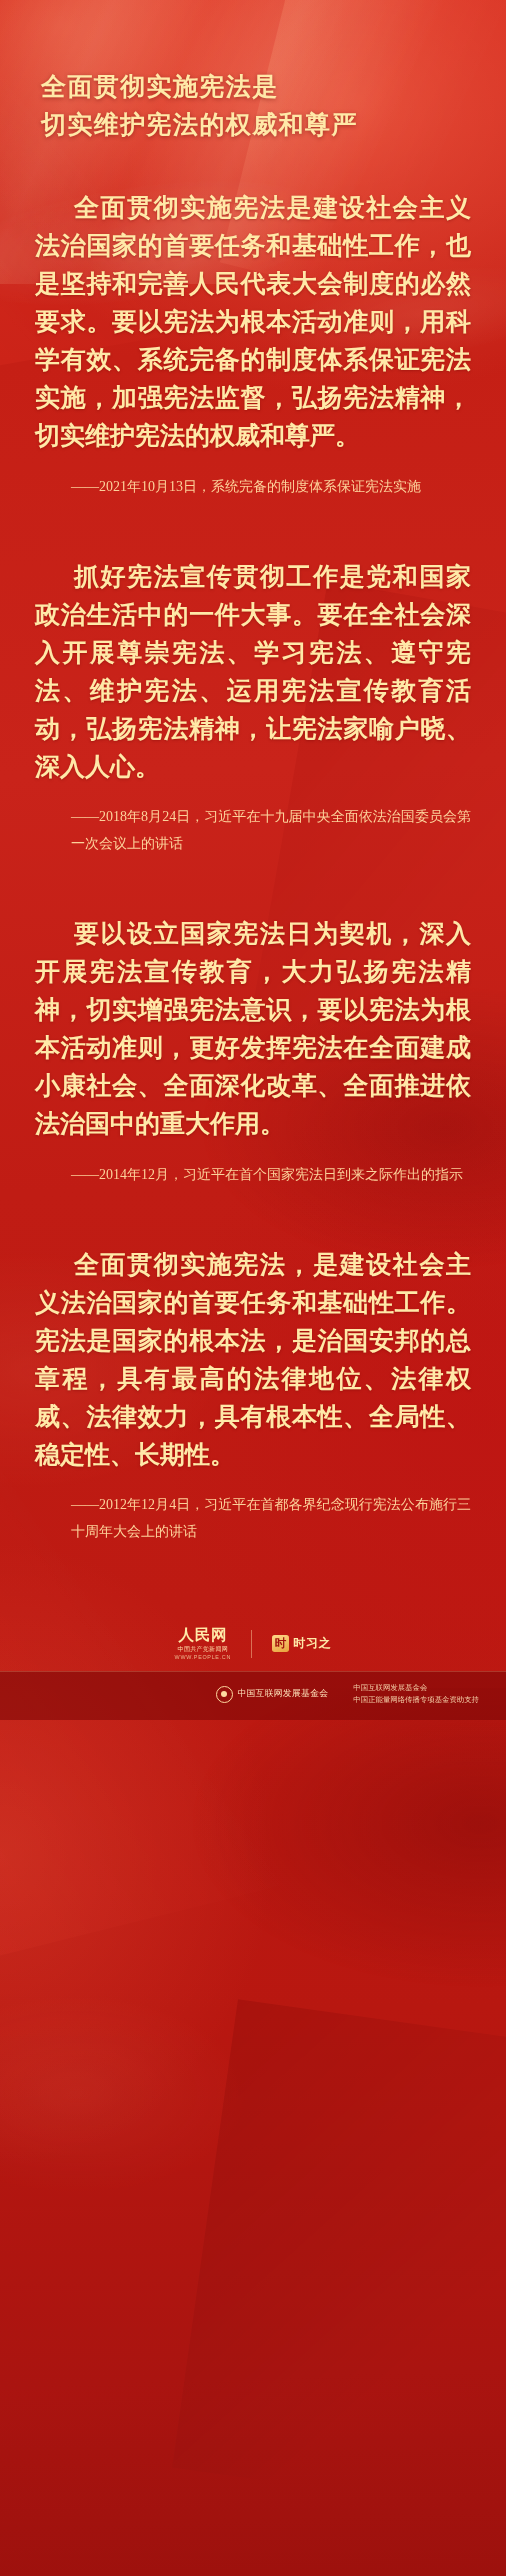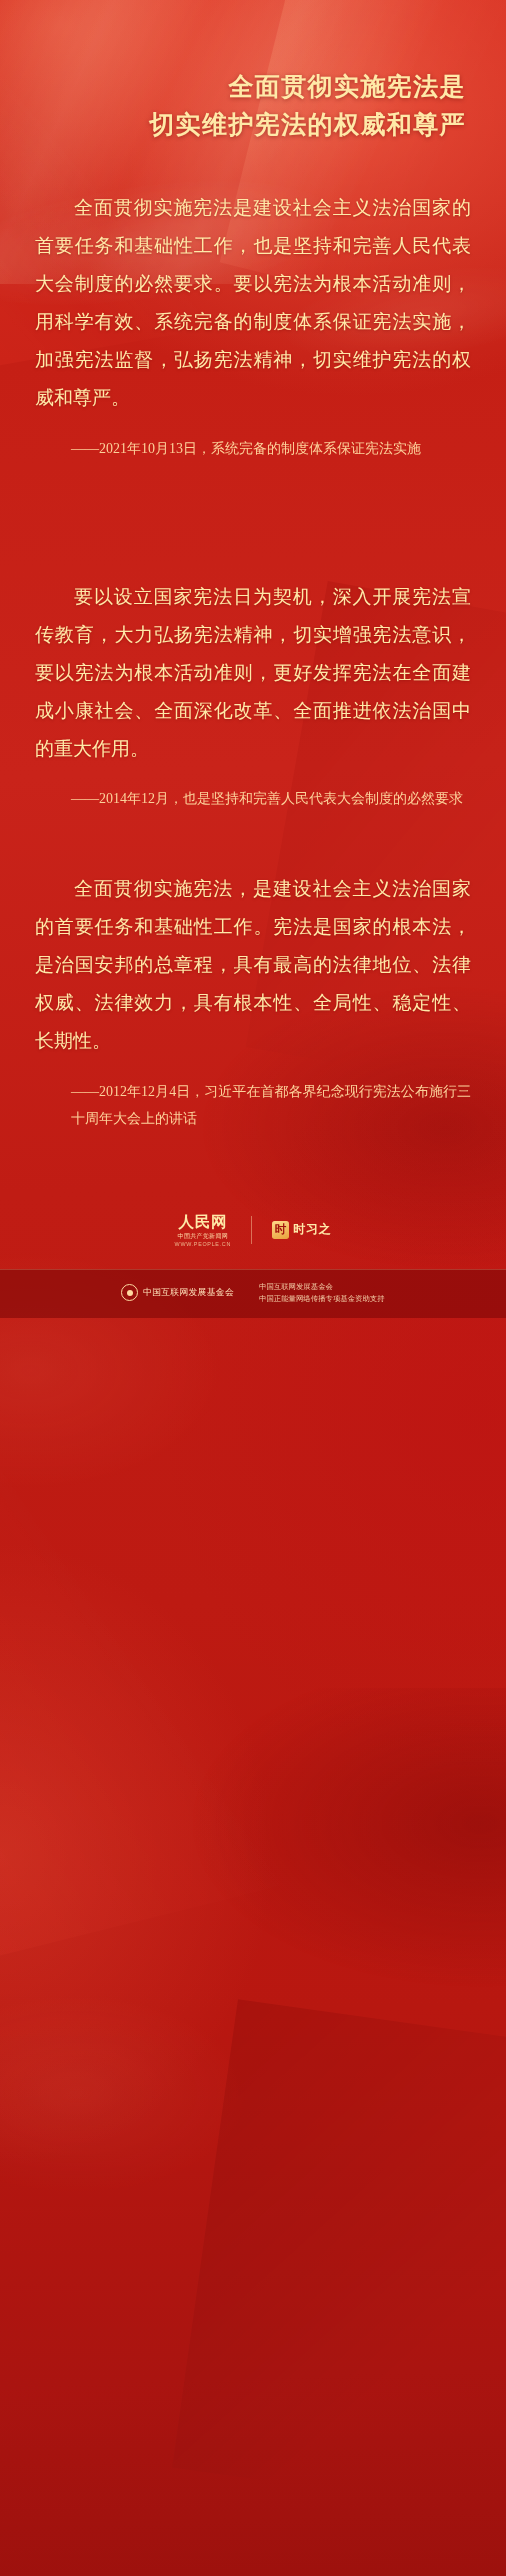--- a/index.html
+++ b/index.html
@@ -68,41 +68,41 @@
   .fold5 { top: 2026px; left: 203px; width: 419px; height: 473px; background: linear-gradient(130deg, rgba(0,0,0,0.22) 0%, rgba(0,0,0,0) 62%); transform: rotate(8deg); }
 
   .content {
     position: relative;
     z-index: 5;
   }
 
   
   .title-block {
     padding: 68px 40px 0 41px;
-    text-align: right;
+    text-align: left;
   }
   .title-line {
     font-family: "Liberation Serif", serif;
     font-weight: bold;
     font-size: 25px;
     line-height: 38px;
     color: #ffe9a8;
     letter-spacing: 1.4px;
     text-shadow: 0 1.4px 4px rgba(90,0,0,0.45);
   }
 
   
   .section {
     padding: 0 35px;
   }
   .sec-gap-1 { height: 45px; }
   .para {
     font-family: "Liberation Serif", serif;
-    font-weight: normal;
-    font-size: 19px;
+    font-weight: bold;
+    font-size: 25px;
     line-height: 38px;
     color: #ffe9a8;
     text-indent: 39px;
     text-align: justify;
     text-shadow: 0 0.7px 2.7px rgba(100,0,0,0.35);
   }
   .source {
     margin-top: 17.6px;
     padding-left: 36px;
     font-family: "Liberation Serif", serif;
@@ -117,21 +117,21 @@
   
   .footer {
     margin-top: 81px;
     padding-bottom: 27px;
   }
   .footer-logos {
     display: flex;
     align-items: center;
     justify-content: center;
     gap: 20px;
-    padding-bottom: 22px;
+    padding-bottom: 10px;
     text-align: right;
   }
   .logo-people {
     display: flex;
     flex-direction: column;
     align-items: center;
     line-height: 1.15;
   }
   .logo-people .cn {
     font-family: "Liberation Serif", serif;
@@ -182,21 +182,21 @@
     font-size: 12px;
     color: #ffe9a8;
     letter-spacing: 0.7px;
   }
   .footer-bar {
     background: rgba(120,6,6,0.55);
     border-top: 0.7px solid rgba(255,210,160,0.22);
     padding: 10.8px 27px 13.5px 27px;
     display: flex;
     align-items: center;
-    justify-content: center;
+    justify-content: flex-end;
     gap: 25px;
   }
   .found-logo {
     display: flex;
     align-items: center;
     gap: 4.7px;
     flex: 0 0 auto;
   }
   .found-mark {
     width: 15px;
@@ -253,26 +253,30 @@
 
     <div class="sec-gap-1"></div>
 
     <div class="section">
       <div class="para">全面贯彻实施宪法是建设社会主义法治国家的首要任务和基础性工作，也是坚持和完善人民代表大会制度的必然要求。要以宪法为根本活动准则，用科学有效、系统完备的制度体系保证宪法实施，加强宪法监督，弘扬宪法精神，切实维护宪法的权威和尊严。</div>
       <div class="source">——2021年10月13日，系统完备的制度体系保证宪法实施</div>
     </div>
 
     <div class="sec-space"></div>
 
+    <div class="section">
+      <div class="para">抓好宪法宣传贯彻工作是党和国家政治生活中的一件大事。要在全社会深入开展尊崇宪法、学习宪法、遵守宪法、维护宪法、运用宪法宣传教育活动，弘扬宪法精神，让宪法家喻户晓、深入人心。</div>
+      <div class="source">——2018年8月24日，习近平在十九届中央全面依法治国委员会第一次会议上的讲话</div>
+    </div>
 
     <div class="sec-space"></div>
 
     <div class="section">
       <div class="para">要以设立国家宪法日为契机，深入开展宪法宣传教育，大力弘扬宪法精神，切实增强宪法意识，要以宪法为根本活动准则，更好发挥宪法在全面建成小康社会、全面深化改革、全面推进依法治国中的重大作用。</div>
-      <div class="source">——2014年12月，也是坚持和完善人民代表大会制度的必然要求</div>
+      <div class="source">——2014年12月，习近平在首个国家宪法日到来之际作出的指示</div>
     </div>
 
     <div class="sec-space"></div>
 
     <div class="section">
       <div class="para">全面贯彻实施宪法，是建设社会主义法治国家的首要任务和基础性工作。宪法是国家的根本法，是治国安邦的总章程，具有最高的法律地位、法律权威、法律效力，具有根本性、全局性、稳定性、长期性。</div>
       <div class="source">——2012年12月4日，习近平在首都各界纪念现行宪法公布施行三十周年大会上的讲话</div>
     </div>
 
     <div class="footer">

